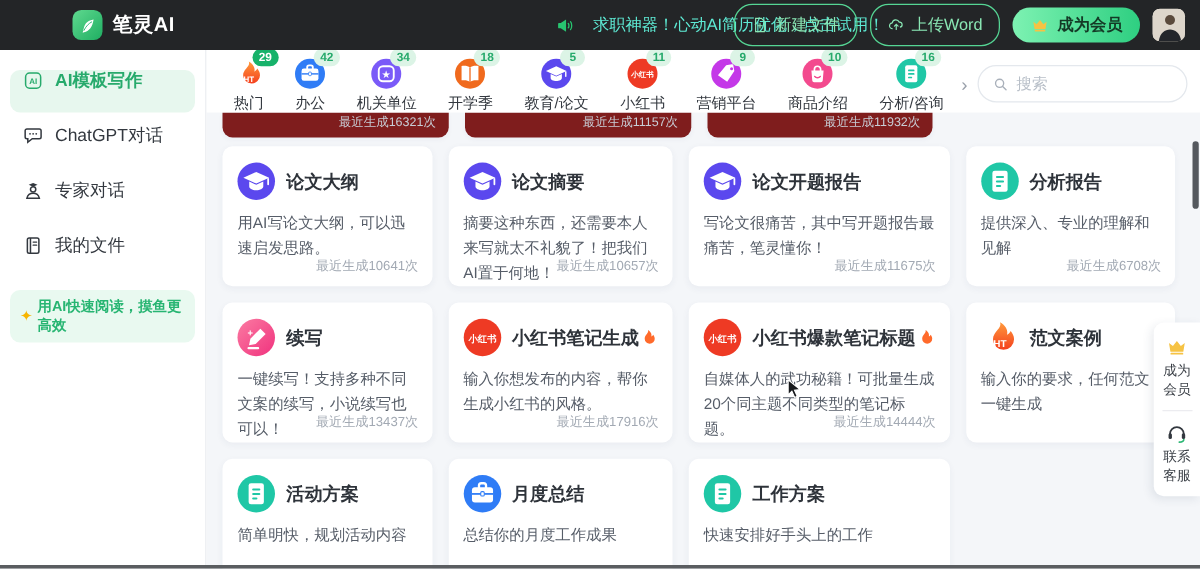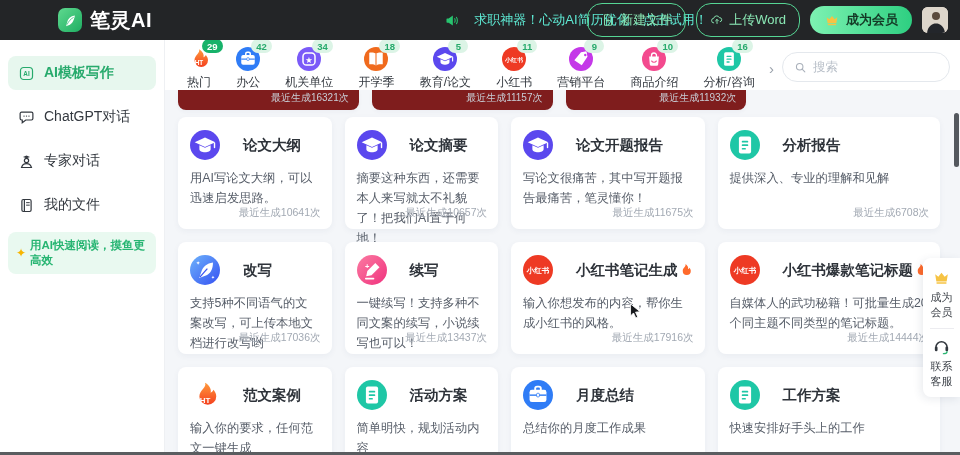--- a/index.html
+++ b/index.html
@@ -4,35 +4,35 @@
 <style>
   * { margin:0; padding:0; box-sizing:border-box; }
   html,body { width:960px; height:455px; overflow:hidden; }
   body { font-family:"Liberation Sans","DejaVu Sans",sans-serif; background:#f4f6f9; position:relative; }
 
   
   .topbar { position:absolute; top:0; left:0; width:960px; height:40px; background:#232527; display:flex; align-items:center; z-index:50; }
   .logo-wrap { display:flex; align-items:center; gap:8px; margin-left:58px; }
   .logo-badge { width:24px; height:24px; border-radius:7px; background:linear-gradient(135deg,#5fd98f,#1fae62); display:flex; align-items:center; justify-content:center; }
   .logo-badge svg { width:15px; height:15px; }
-  .logo-text { color:#fff; font-size:20px; font-weight:bold; letter-spacing:.5px; }
+  .logo-text { color:#fff; font-size:16px; font-weight:bold; letter-spacing:.5px; }
   .notice { position:absolute; left:60%; transform:translateX(-50%); display:flex; align-items:center; gap:13px; color:#5eead4; font-size:13px; white-space:nowrap; }
   .notice svg { width:17px; height:17px; }
   .topbar-right { position:absolute; right:12px; display:flex; align-items:center; gap:10px; }
   .pill-btn { display:flex; align-items:center; gap:5px; height:28px; padding:16px 13px; border-radius:15px; border:1px solid #55d594; color:#8ae7b4; font-size:13px; background:transparent; cursor:pointer; }
   .pill-btn svg { width:14px; height:14px; }
   .member-btn { display:flex; align-items:center; gap:6px; height:28px; padding:0 14px; border-radius:15px; border:none; background:linear-gradient(90deg,#7df2b2,#2ecf81); color:#143a26; font-size:13px; font-weight:bold; cursor:pointer; }
   .member-btn svg { width:16px; height:16px; }
   .avatar { width:26px; height:26px; border-radius:6px; overflow:hidden; background:linear-gradient(180deg,#e8e2d8,#cfc8bd); position:relative; cursor:pointer; }
   .avatar svg { width:100%; height:100%; }
 
   
   .app-body { position:absolute; top:40px; left:0; width:960px; height:415px; display:flex; }
   .sidebar { width:165px; background:#ffffff; border-right:1px solid #eef0f3; padding-top:14px; position:relative; z-index:10; }
-  .side-item { display:flex; align-items:center; gap:9px; height:34px; margin:2px 8px 10px; padding:0 10px; border-radius:8px; font-size:14px; color:#33383f; cursor:pointer; }
+  .side-item { display:flex; gap:9px; height:34px; margin:2px 8px 10px; padding:0 10px; border-radius:8px; font-size:14px; color:#33383f; cursor:pointer; }
   .side-item svg { width:17px; height:17px; flex:0 0 auto; }
   .side-item.active { background:#e7f7ee; color:#27aa6c; font-weight:bold; }
   .side-promo { margin:6px 8px 0; padding:6px 8px; border-radius:8px; background:#e9f9f0; color:#27b572; font-size:11.5px; font-weight:bold; display:flex; align-items:center; gap:4px; cursor:pointer; }
   .side-promo .spark { color:#f7b500; font-size:12px; }
 
   .main { position:relative; flex:1; height:415px; overflow:hidden; }
 
   
   .tabsbar { position:absolute; top:0; left:0; right:0; height:50px; background:#ffffff; display:flex; align-items:center; padding:0 10px 0 22px; z-index:6; }
   .tabs { display:flex; align-items:flex-start; justify-content:space-between; flex:1; max-width:570px; }
@@ -47,21 +47,21 @@
   .search-pill { margin-top:4px; width:168px; height:30px; border:1px solid #e4e8ed; border-radius:16px; background:#fff; display:flex; align-items:center; gap:6px; padding:0 11px; }
   .search-pill svg { width:13px; height:13px; flex:0 0 auto; }
   .search-pill input { border:none; outline:none; width:100%; font-size:12.5px; color:#555; background:transparent; }
   .search-pill input::placeholder { color:#b8bfc8; }
 
   
   .partial-row { position:absolute; top:50px; left:13px; right:20px; display:grid; grid-template-columns:repeat(4,1fr); gap:13px; z-index:1; }
   .partial-card { height:20px; background:#7f1d1d; border-radius:0 0 8px 8px; display:flex; align-items:flex-start; justify-content:flex-end; padding:1px 10px 0; font-size:10px; color:#c8cdd5; box-shadow:0 2px 4px rgba(40,60,90,.04); }
   .cards-grid { position:absolute; top:77px; left:13px; right:20px; display:grid; grid-template-columns:repeat(4,1fr); grid-template-rows:112px 112px 112px; gap:13px; z-index:2; }
   .card { background:#ffffff; border-radius:8px; padding:13px 12px 10px; position:relative; box-shadow:0 2px 6px rgba(40,60,90,.05); cursor:pointer; }
-  .card-head { display:flex; align-items:center; gap:23px; margin-bottom:9px; }
+  .card-head { display:flex; align-items:center; gap:9px; margin-bottom:9px; }
   .card-icon { width:30px; height:30px; border-radius:50%; flex:0 0 auto; display:flex; align-items:center; justify-content:center; overflow:hidden; }
   .card-icon svg { width:100%; height:100%; }
   .card-icon.bare { border-radius:0; }
   .card-title { font-size:14.5px; font-weight:bold; color:#2e333a; display:flex; align-items:center; gap:2px; white-space:nowrap; }
   .card-title svg.hotflame { width:13px; height:15px; }
   .card-desc { font-size:12.3px; color:#565d68; line-height:1.62; }
   .card-footer { position:absolute; right:11px; bottom:9px; font-size:10.5px; color:#a2a9b3; }
 
   
   .float-panel { position:absolute; top:258px; right:0; width:37px; background:#fff; border-radius:8px 0 0 8px; box-shadow:-2px 2px 8px rgba(40,60,90,.10); padding:10px 4px 9px; display:flex; flex-direction:column; align-items:center; z-index:30; }
@@ -369,35 +369,20 @@
                 <rect x="12.5" y="19.1" width="4.5" height="1.8" rx=".9" fill="currentColor"></rect>
               </svg>
             </span>
       <span class="card-title">分析报告</span>
     </div>
     <div class="card-desc">提供深入、专业的理解和见解</div>
     <div class="card-footer">最近生成6708次</div>
         </div>
         <div class="card">
     <div class="card-head">
-      <span class="card-icon" style="background:linear-gradient(135deg,#6db3fb,#3550f2);color:#3550f2">
-              <svg viewBox="0 0 32 32">
-                <path d="M24.5 8c-6.5 1-10.5 4-12.5 10l-2.2 6.4 6.4-2.2c6-2 8.3-7.7 8.3-14.2z" fill="#fff"></path>
-                <path d="M10.5 23.5l8-9" stroke="currentColor" stroke-width="1.3"></path>
-                <text x="6" y="11" font-size="6" fill="#fff">✦</text>
-                <text x="22.5" y="26" font-size="5" fill="#fff">✦</text>
-              </svg>
-            </span>
-      <span class="card-title">改写</span>
-    </div>
-    <div class="card-desc">支持5种不同语气的文案改写，可上传本地文档进行改写哟</div>
-    <div class="card-footer">最近生成17036次</div>
-        </div>
-        <div class="card">
-    <div class="card-head">
       <span class="card-icon" style="background:linear-gradient(135deg,#fb7ba2,#f0327e);color:#3550f2">
               <svg viewBox="0 0 32 32">
                 <path d="M19.5 8.5l4.5 4.5-8.5 8.5-5.7 1.2 1.2-5.7z" fill="#fff"></path>
                 <rect x="8.5" y="24.2" width="10" height="1.8" rx=".9" fill="#fff"></rect>
                 <text x="8.5" y="14.5" font-size="8" font-weight="bold" fill="#fff">+</text>
               </svg>
             </span>
       <span class="card-title">续写</span>
     </div>
     <div class="card-desc">一键续写！支持多种不同文案的续写，小说续写也可以！</div>

